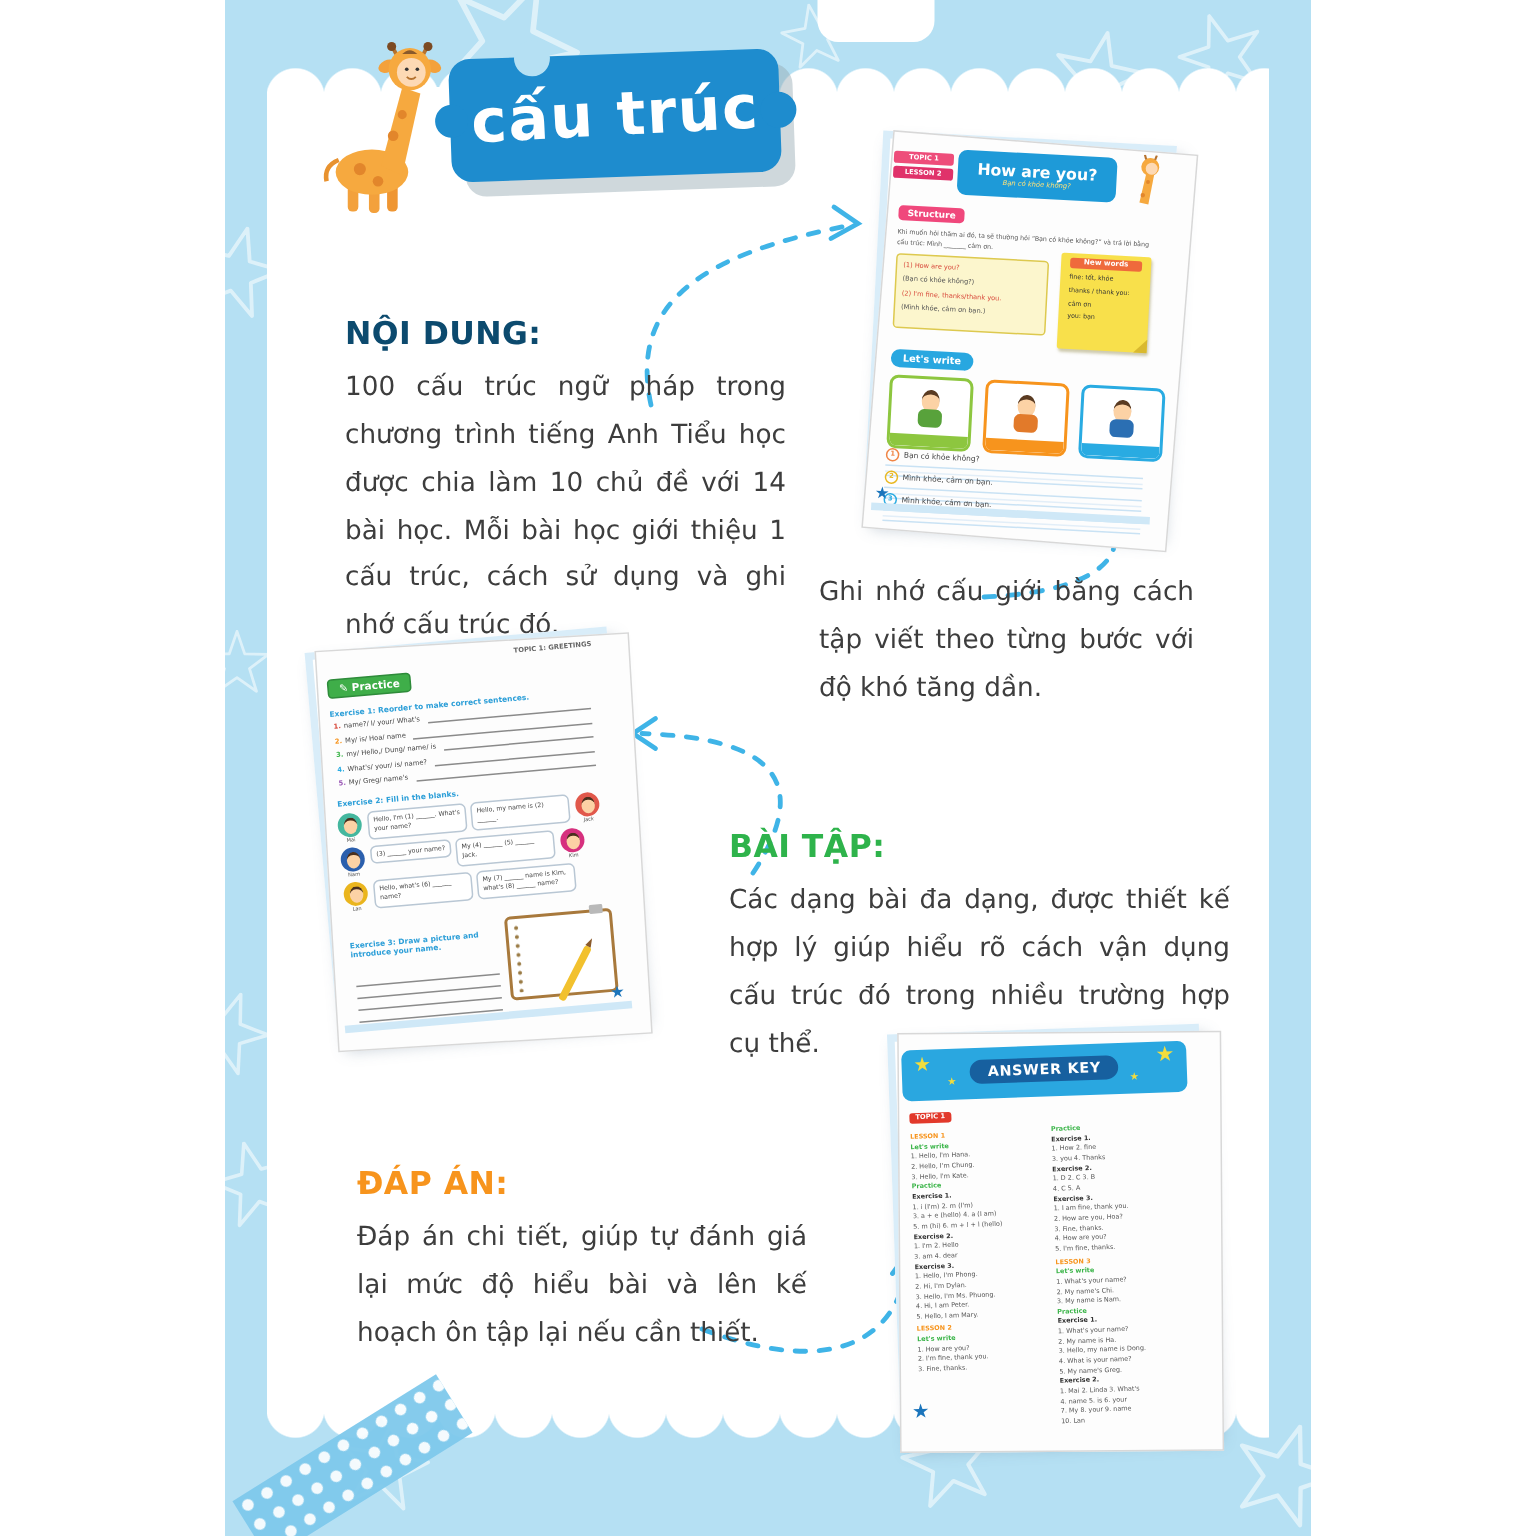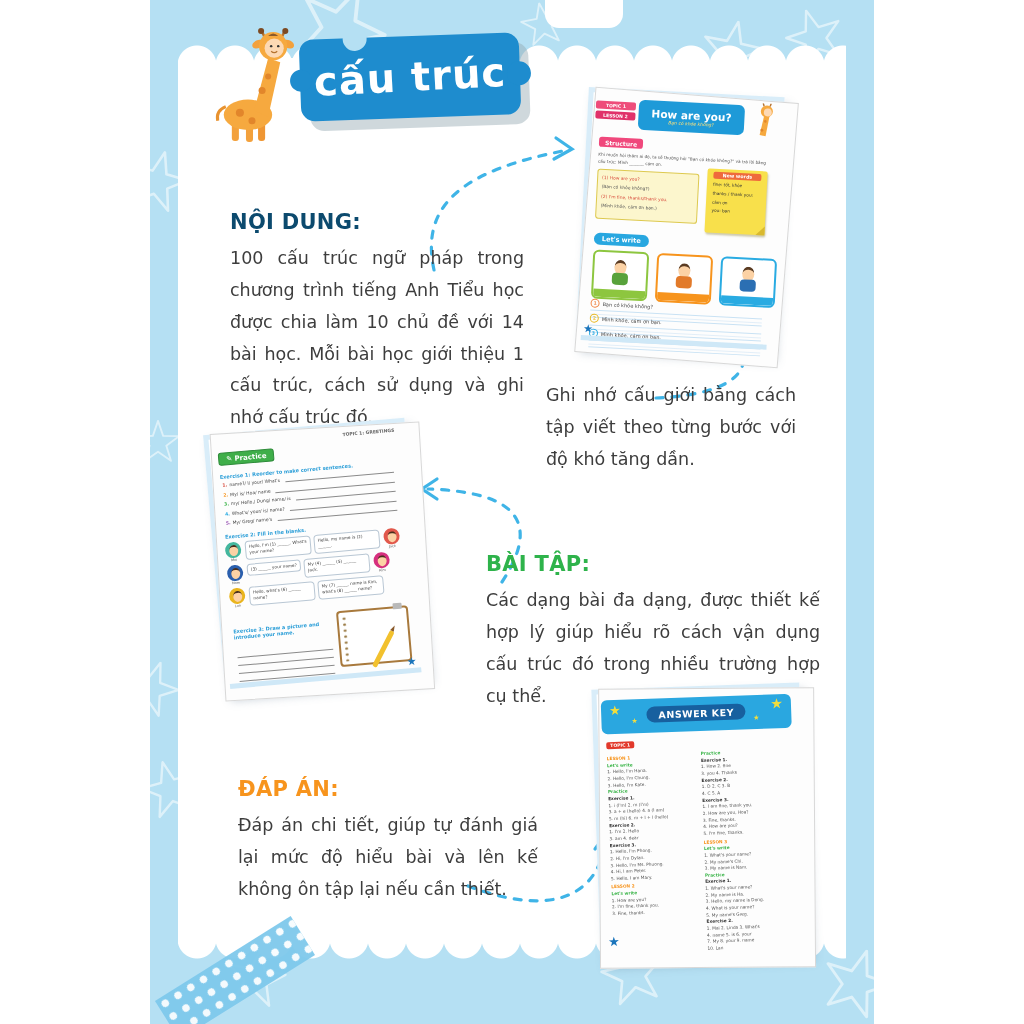--- a/index.html
+++ b/index.html
@@ -243,21 +243,21 @@
   </div>
   <div class="sec" id="sec-phuongphap">
     <p class="sec-b">Ghi nhớ cấu giới bằng cách tập viết theo từng bước với độ khó tăng dần.</p>
   </div>
   <div class="sec" id="sec-baitap">
     <h2 class="sec-h h-green">BÀI TẬP:</h2>
     <p class="sec-b">Các dạng bài đa dạng, được thiết kế hợp lý giúp hiểu rõ cách vận dụng cấu trúc đó trong nhiều trường hợp cụ thể.</p>
   </div>
   <div class="sec" id="sec-dapan">
     <h2 class="sec-h h-orange">ĐÁP ÁN:</h2>
-    <p class="sec-b">Đáp án chi tiết, giúp tự đánh giá lại mức độ hiểu bài và lên kế không ôn tập lại nếu cần thiết.</p>
+    <p class="sec-b">Đáp án chi tiết, giúp tự đánh giá lại mức độ hiểu bài và lên kế hoạch ôn tập lại nếu cần thiết.</p>
   </div>
 
   <div class="mini" id="page1">
     <div class="p1-badges">
       <div class="p1-badge p1-topic">TOPIC 1</div>
       <div class="p1-badge p1-lesson">LESSON 2</div>
     </div>
     <div class="p1-banner">
       <div class="p1-title">How are you?</div>
       <div class="p1-sub">Bạn có khỏe không?</div>

